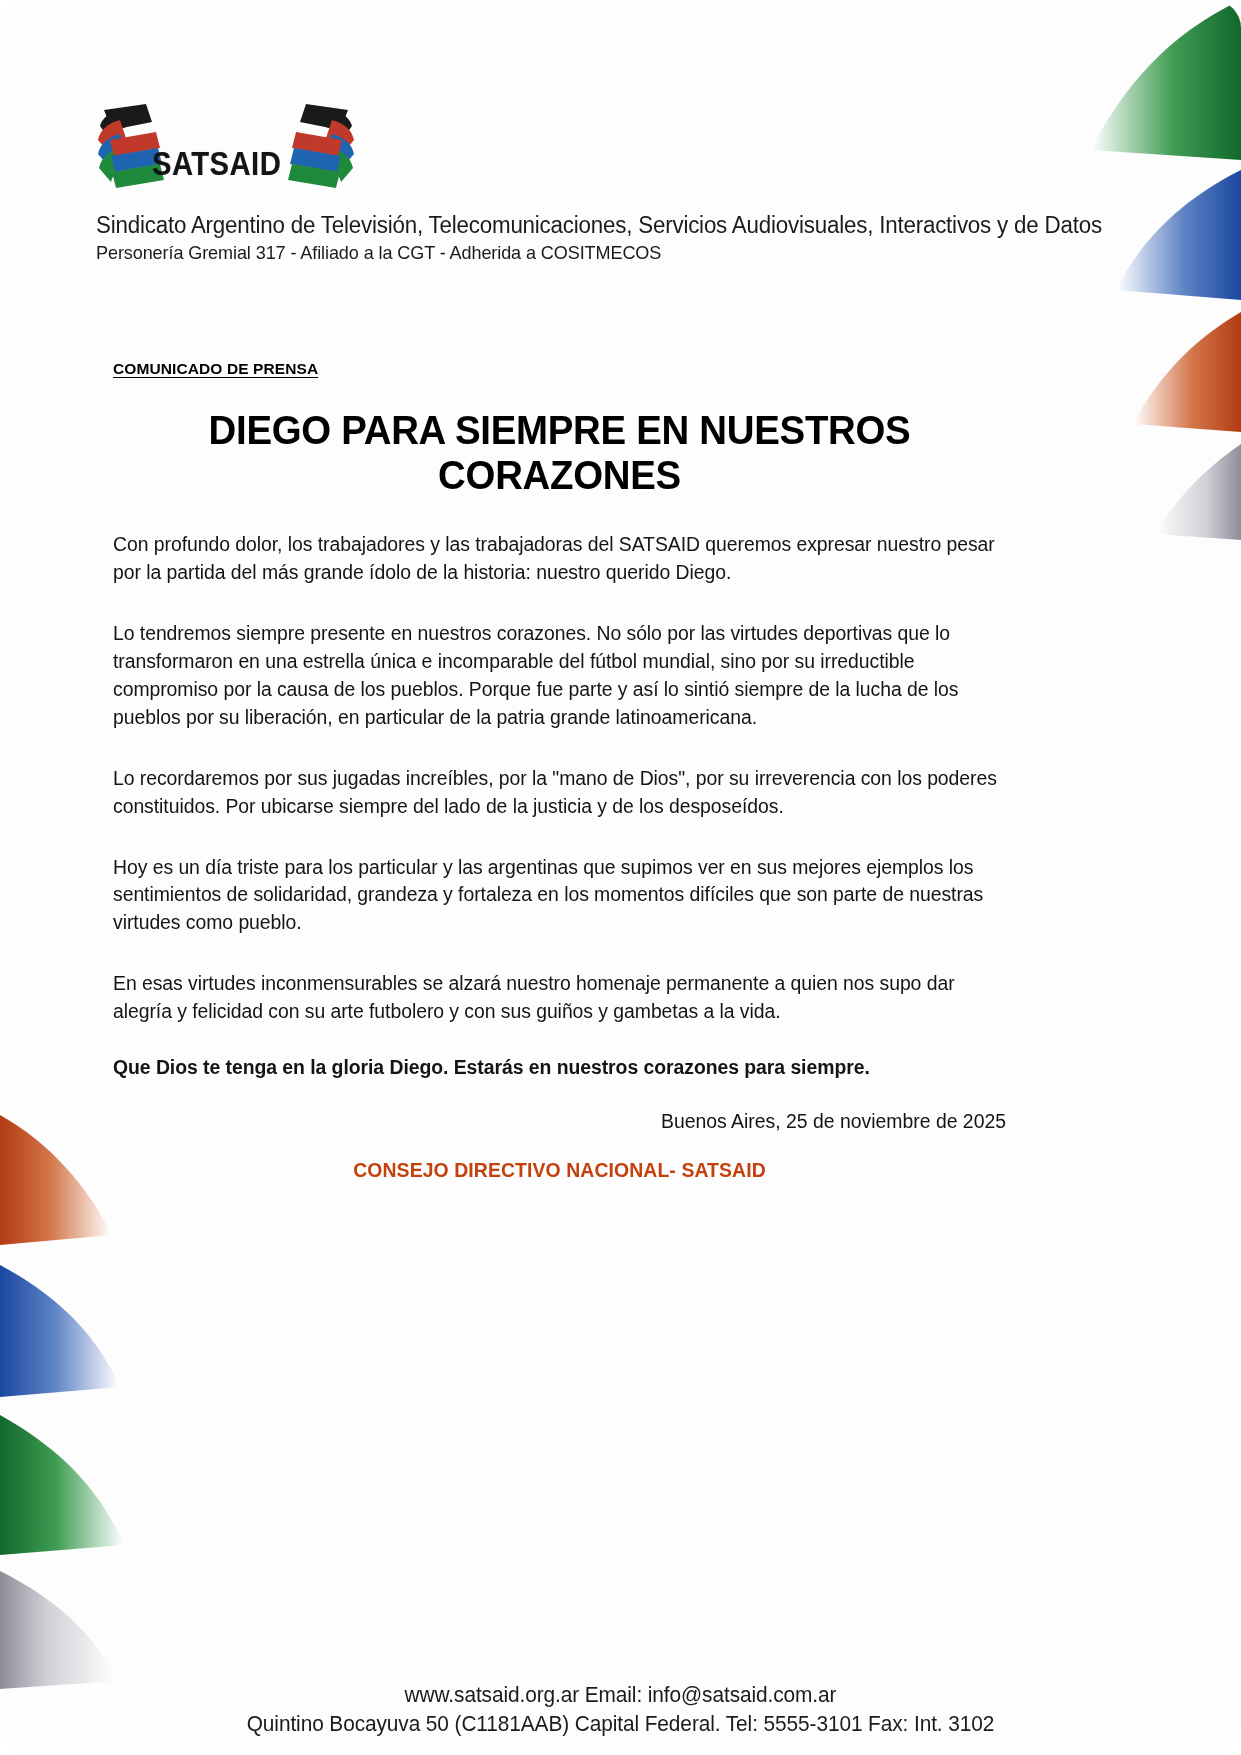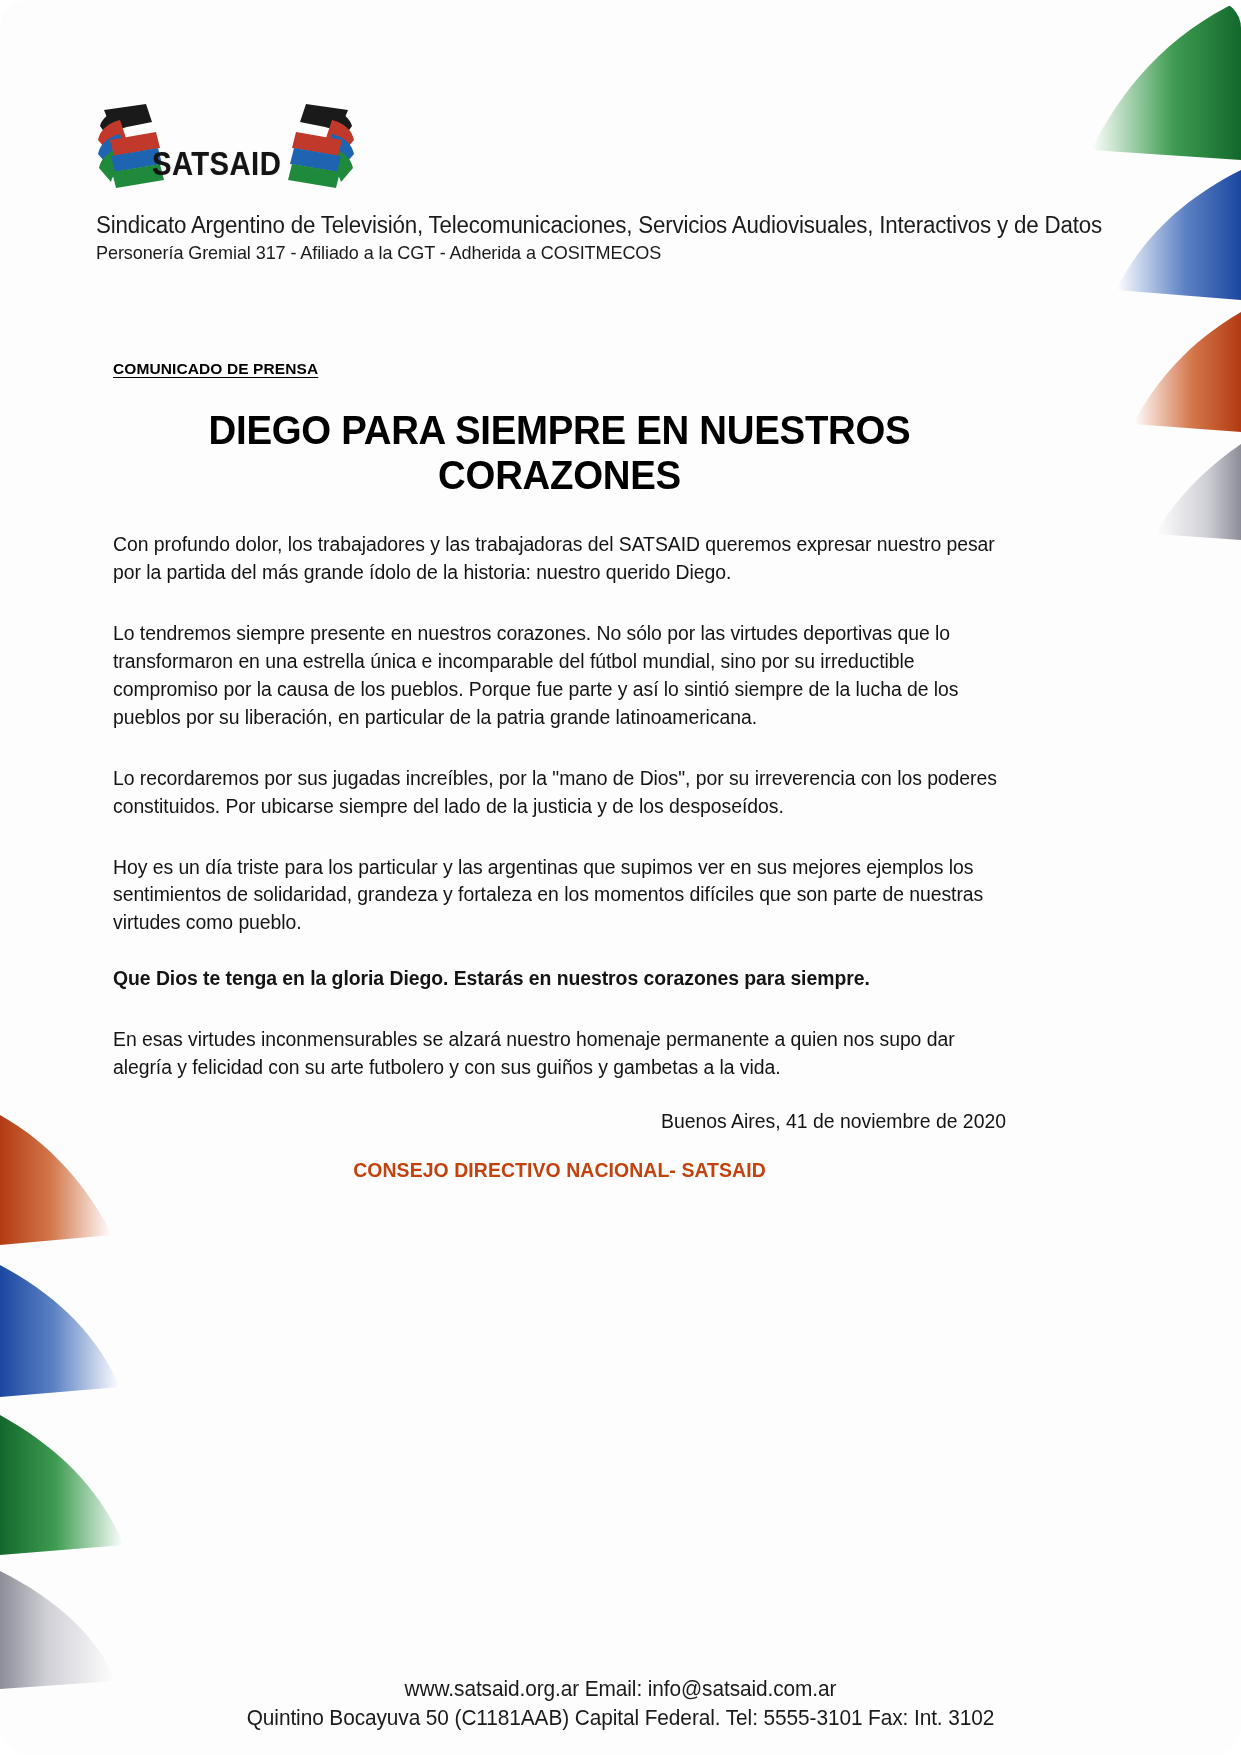--- a/index.html
+++ b/index.html
@@ -134,21 +134,21 @@
     font-weight: 700;
     color: #c2410c;
     letter-spacing: 0.1px;
   }
 
   
   .footer {
     position: absolute;
     left: 0;
     right: 0;
-    bottom: 24px;
+    bottom: 18px;
     text-align: center;
     color: #1b1b1b;
   }
   .footer-line {
     font-size: 21.5px;
     letter-spacing: -0.1px;
     transform: scaleX(0.97);
     white-space: nowrap;
   }
   .footer-line + .footer-line { margin-top: 4px; }
@@ -259,25 +259,25 @@
   <main class="content">
 
     <div class="kicker">COMUNICADO DE PRENSA</div>
 
     <h1 class="headline">DIEGO PARA SIEMPRE EN NUESTROS CORAZONES</h1>
 
     <p class="para">Con profundo dolor, los trabajadores y las trabajadoras del SATSAID queremos expresar nuestro pesar por la partida del más grande ídolo de la historia: nuestro querido Diego.</p>
     <p class="para">Lo tendremos siempre presente en nuestros corazones. No sólo por las virtudes deportivas que lo transformaron en una estrella única e incomparable del fútbol mundial, sino por su irreductible compromiso por la causa de los pueblos. Porque fue parte y así lo sintió siempre de la lucha de los pueblos por su liberación, en particular de la patria grande latinoamericana.</p>
     <p class="para">Lo recordaremos por sus jugadas increíbles, por la "mano de Dios", por su irreverencia con los poderes constituidos. Por ubicarse siempre del lado de la justicia y de los desposeídos.</p>
     <p class="para">Hoy es un día triste para los particular y las argentinas que supimos ver en sus mejores ejemplos los sentimientos de solidaridad, grandeza y fortaleza en los momentos difíciles que son parte de nuestras virtudes como pueblo.</p>
+    <p class="para">En esas virtudes inconmensurables se alzará nuestro homenaje permanente a quien nos supo dar alegría y felicidad con su arte futbolero y con sus guiños y gambetas a la vida.</p>
+
     <p class="para bold">Que Dios te tenga en la gloria Diego. Estarás en nuestros corazones para siempre.</p>
 
-    <p class="para">En esas virtudes inconmensurables se alzará nuestro homenaje permanente a quien nos supo dar alegría y felicidad con su arte futbolero y con sus guiños y gambetas a la vida.</p>
-
-    <div class="place-date">Buenos Aires, 41 de noviembre de 2020</div>
+    <div class="place-date">Buenos Aires, 25 de noviembre de 2025</div>
 
     <div class="signature">CONSEJO DIRECTIVO NACIONAL- SATSAID</div>
   </main>
 
   <footer class="footer">
     <div class="footer-line footer-web">www.satsaid.org.ar  Email: info@satsaid.com.ar</div>
     <div class="footer-line footer-addr">Quintino Bocayuva 50 (C1181AAB) Capital Federal. Tel: 5555-3101 Fax: Int. 3102</div>
   </footer>
 
 </div>

